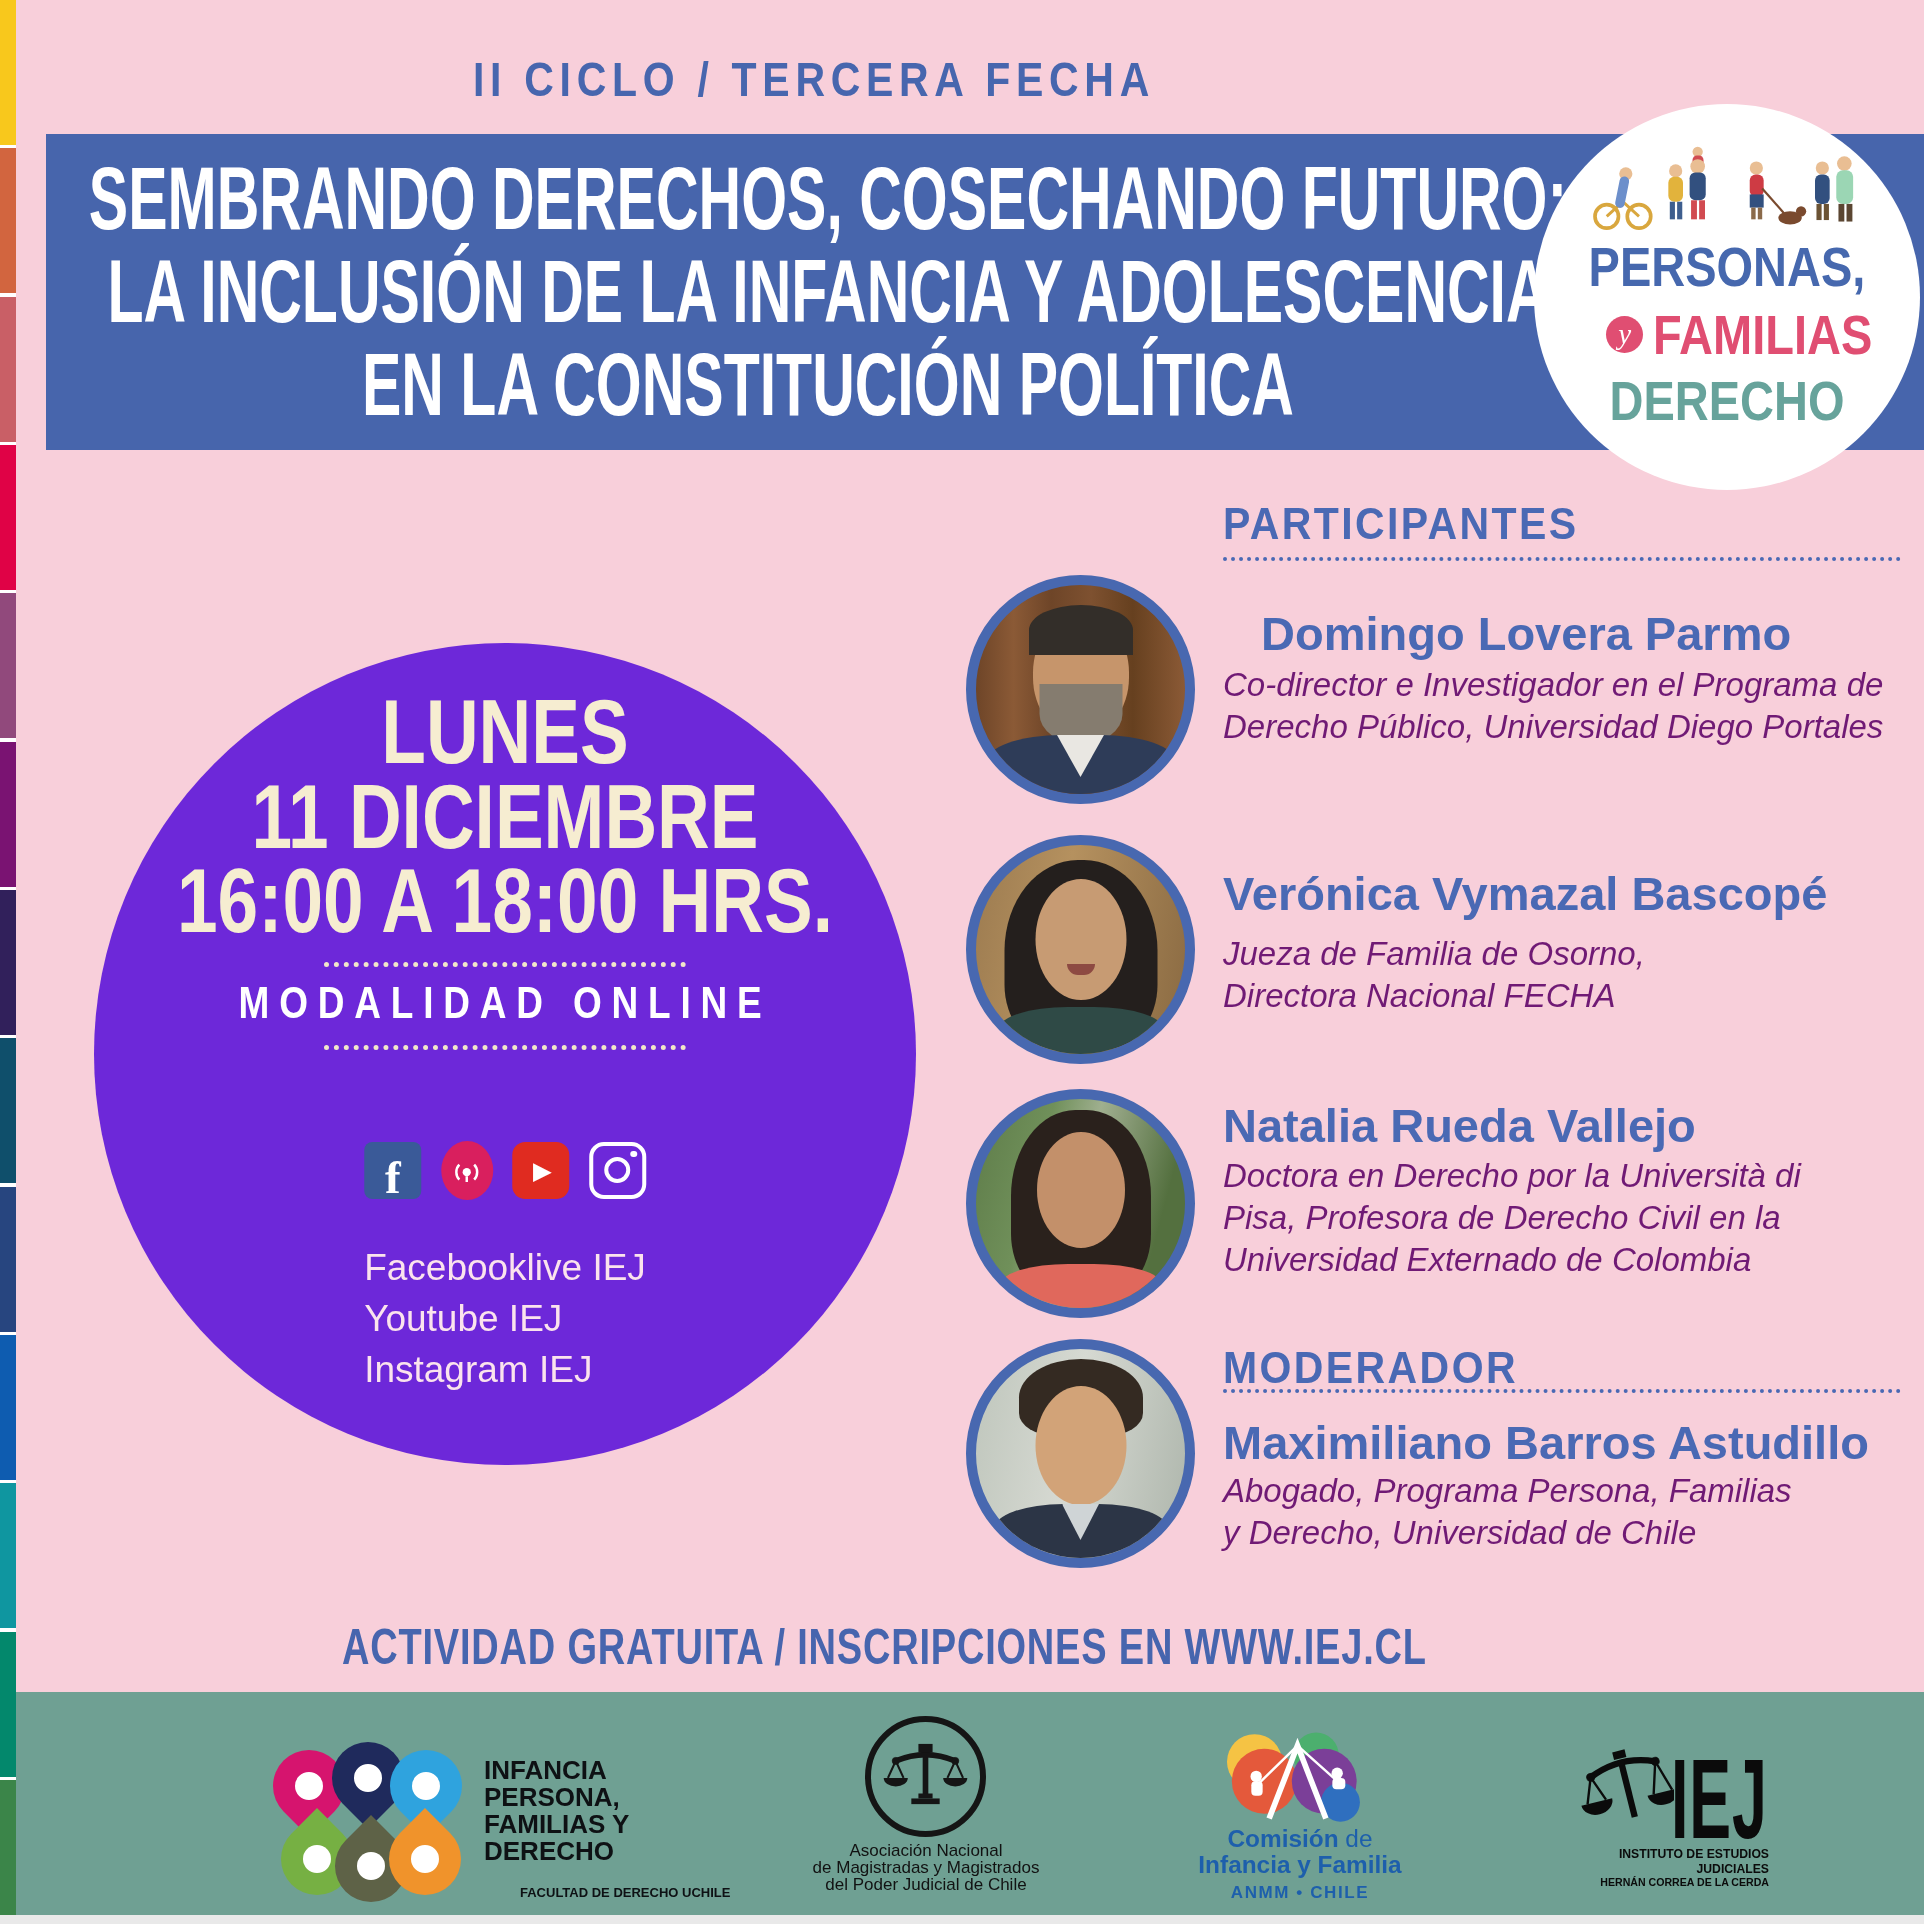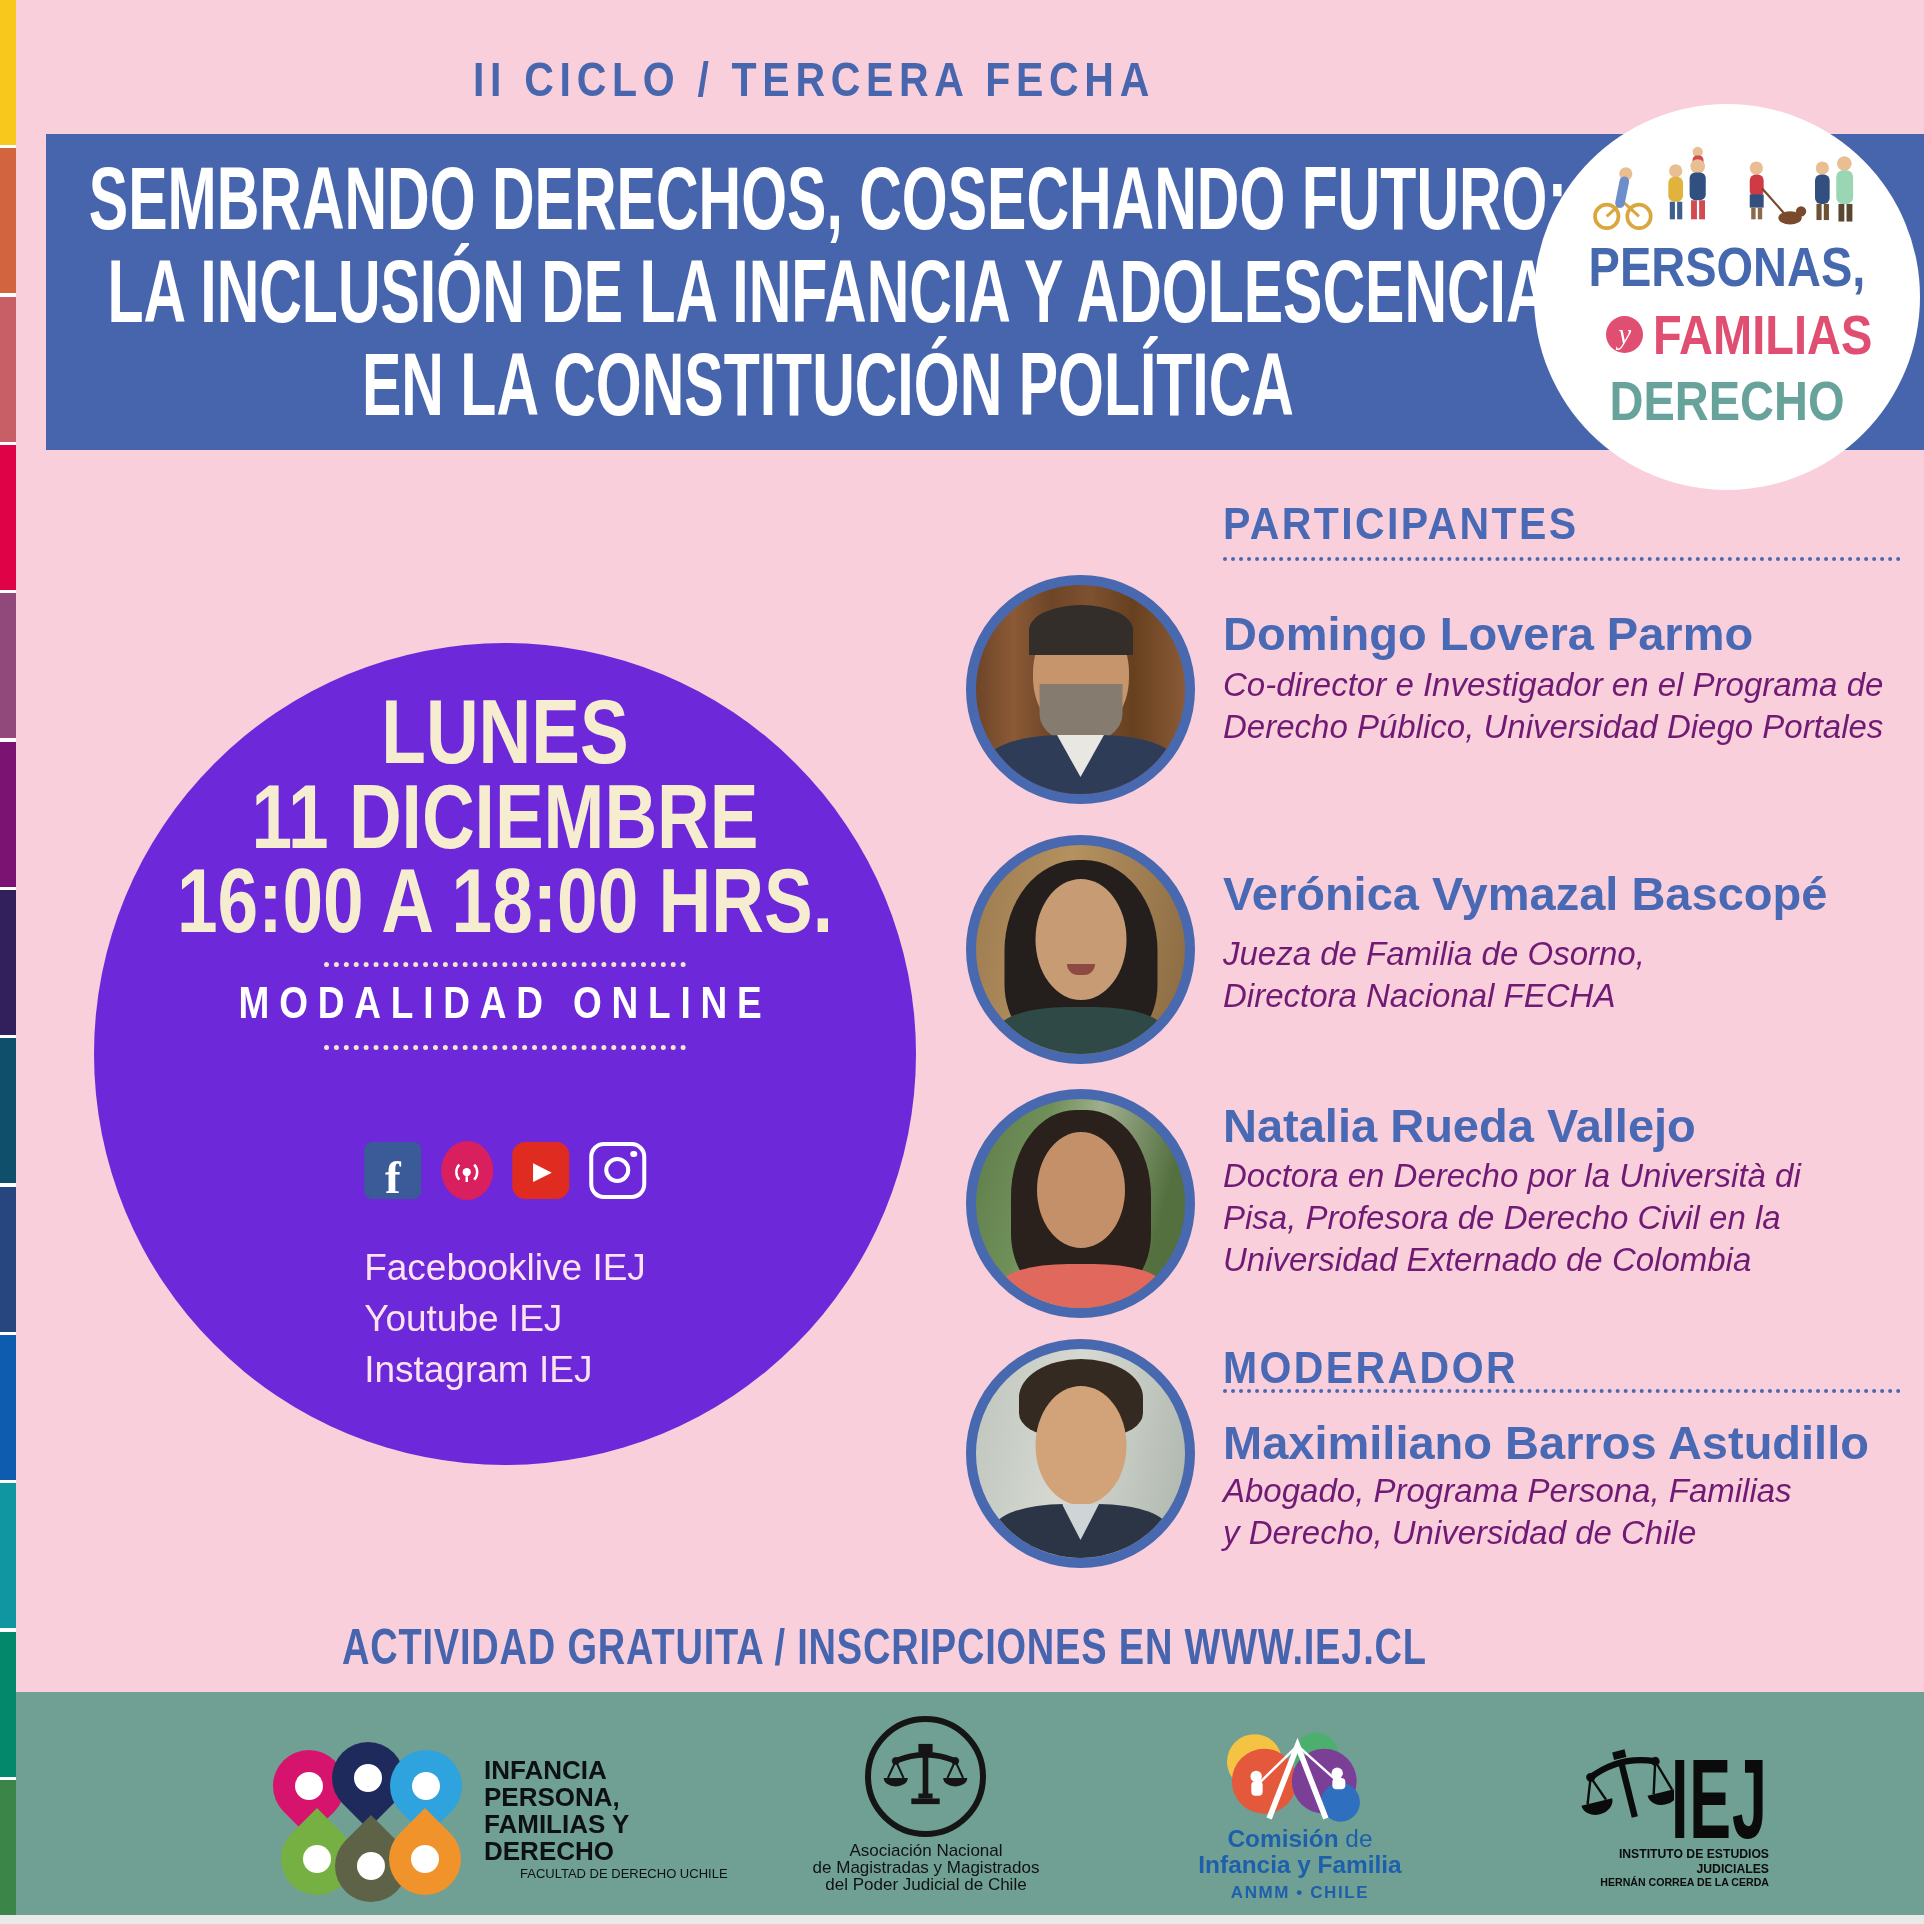--- a/index.html
+++ b/index.html
@@ -96,21 +96,21 @@
 
   
   .footer{position:absolute;left:0;top:1692px;width:1924px;height:233px;background:#6FA093;}
   .pins{position:absolute;left:273px;top:1742px;width:195px;height:163px;}
   .pin{position:absolute;width:72px;height:72px;border-radius:50% 50% 50% 0;}
   .pin::after{content:"";position:absolute;width:28px;height:28px;border-radius:50%;background:#fff;left:22px;top:22px;}
   .pin-down{transform:rotate(-45deg);}
   .pin-up{transform:rotate(135deg);}
   .programa-text{position:absolute;left:484px;top:1757px;color:#0E1114;font-weight:bold;}
   .programa-line{font-size:26px;line-height:27px;}
-  .programa-sub{margin-top:1px;font-size:13px;font-weight:normal;padding-left:36px;}
+  .programa-sub{margin-top:20px;font-size:13px;font-weight:bold;padding-left:36px;}
   .asoc-circle{position:absolute;left:865px;top:1716px;width:109px;height:109px;border:6.5px solid #151515;
                border-radius:50%;display:flex;align-items:center;justify-content:center;}
   .asoc-text{position:absolute;left:802px;top:1842px;width:248px;text-align:center;color:#121212;
              font-size:17px;line-height:17px;}
   .comision-blobs{position:absolute;left:1220px;top:1731px;width:155px;height:94px;}
   .comision-text{position:absolute;left:1178px;top:1826px;width:244px;text-align:center;color:#1D5FAC;}
   .comision-l1{font-size:24.4px;font-weight:bold;line-height:26px;}
   .comision-l1 .light{font-weight:normal;}
   .comision-l2{font-size:24.4px;font-weight:bold;line-height:26px;}
   .comision-sub{margin-top:4.9px;font-size:17px;font-weight:bold;letter-spacing:1.6px;}
@@ -227,21 +227,21 @@
 
   <div class="p-heading">PARTICIPANTES</div>
   <div class="dots-blue" style="top:557px;"></div>
 
   <div class="photo pho-1" style="top:575px;">
     <div class="ph ph-face"></div>
       <div class="ph ph-hair"></div>
       <div class="ph ph-beard"></div>
       <div class="ph ph-torso"></div>
   </div>
-  <div class="name" style="top:606px;">Domingo Lovera Parmo</div>
+  <div class="name" style="top:606px;margin-left:38px;">Domingo Lovera Parmo</div>
   <div class="bio" style="top:664px;">
     <div>Co-director e Investigador en el Programa de</div>
     <div>Derecho Público, Universidad Diego Portales</div>
   </div>
 
   <div class="photo pho-2" style="top:835px;">
     <div class="ph ph-hair"></div>
       <div class="ph ph-face"></div>
       <div class="ph ph-mouth"></div>
       <div class="ph ph-torso"></div>

